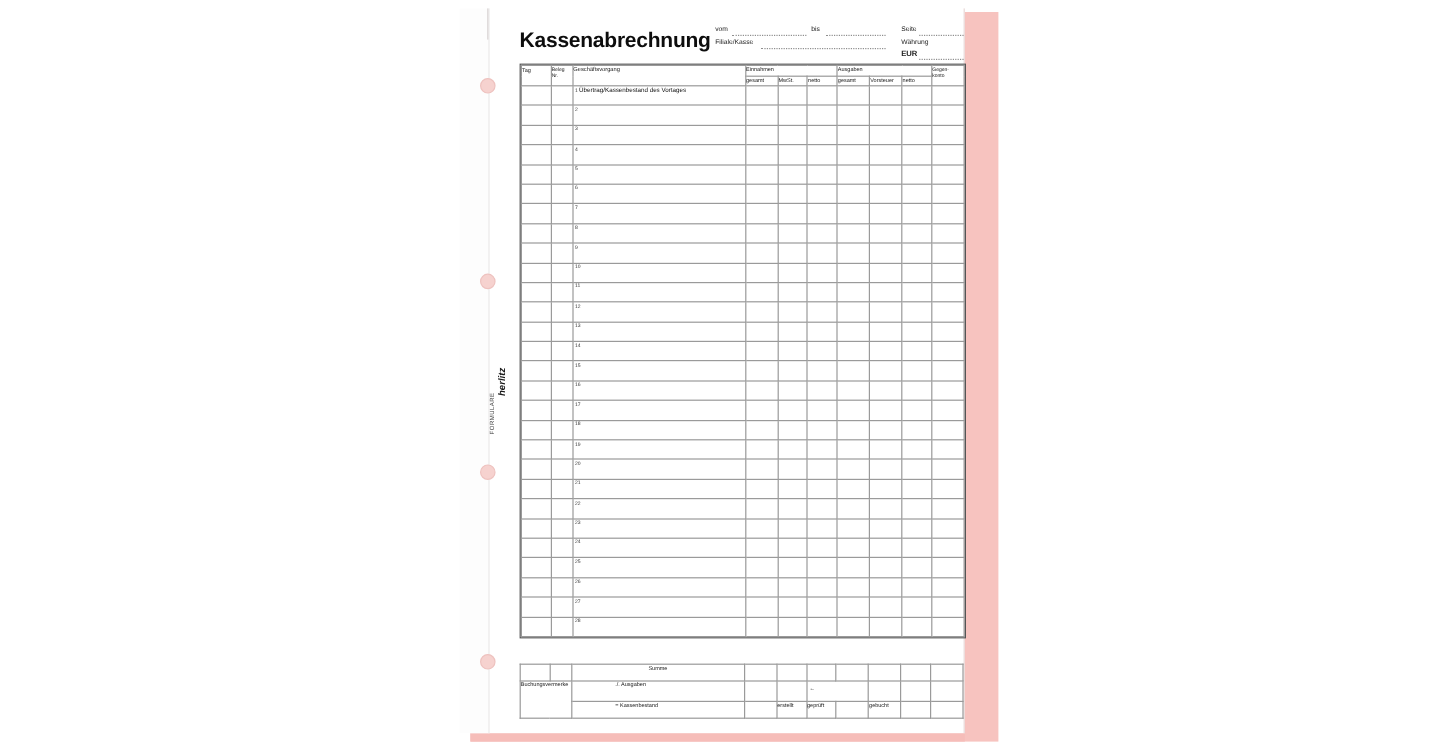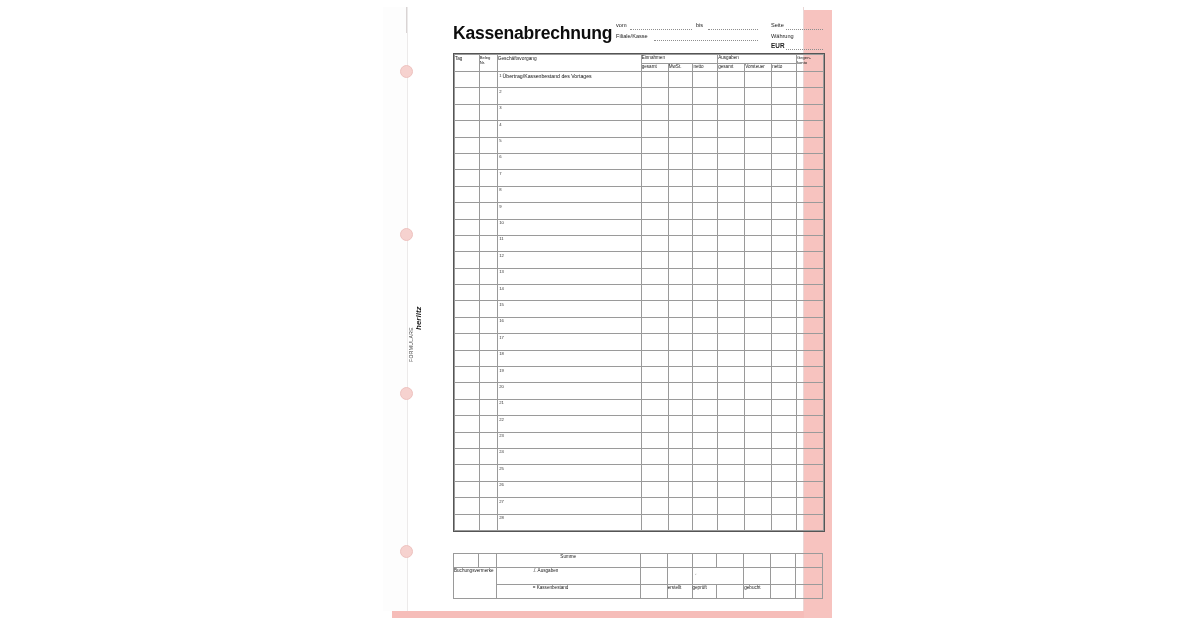--- a/index.html
+++ b/index.html
@@ -115,21 +115,20 @@
   }
 
   
   .form-inner {
     position: absolute;
     left: 433px;
     top: 20px;
     width: 370px;
     height: 580px;
     color: #111;
-    margin-left: 20px;
   }
 
   .title {
     position: absolute;
     left: 0;
     top: 3px;
     font-size: 17.5px;
     font-weight: bold;
     letter-spacing: -0.2px;
     color: #0d0d0d;

